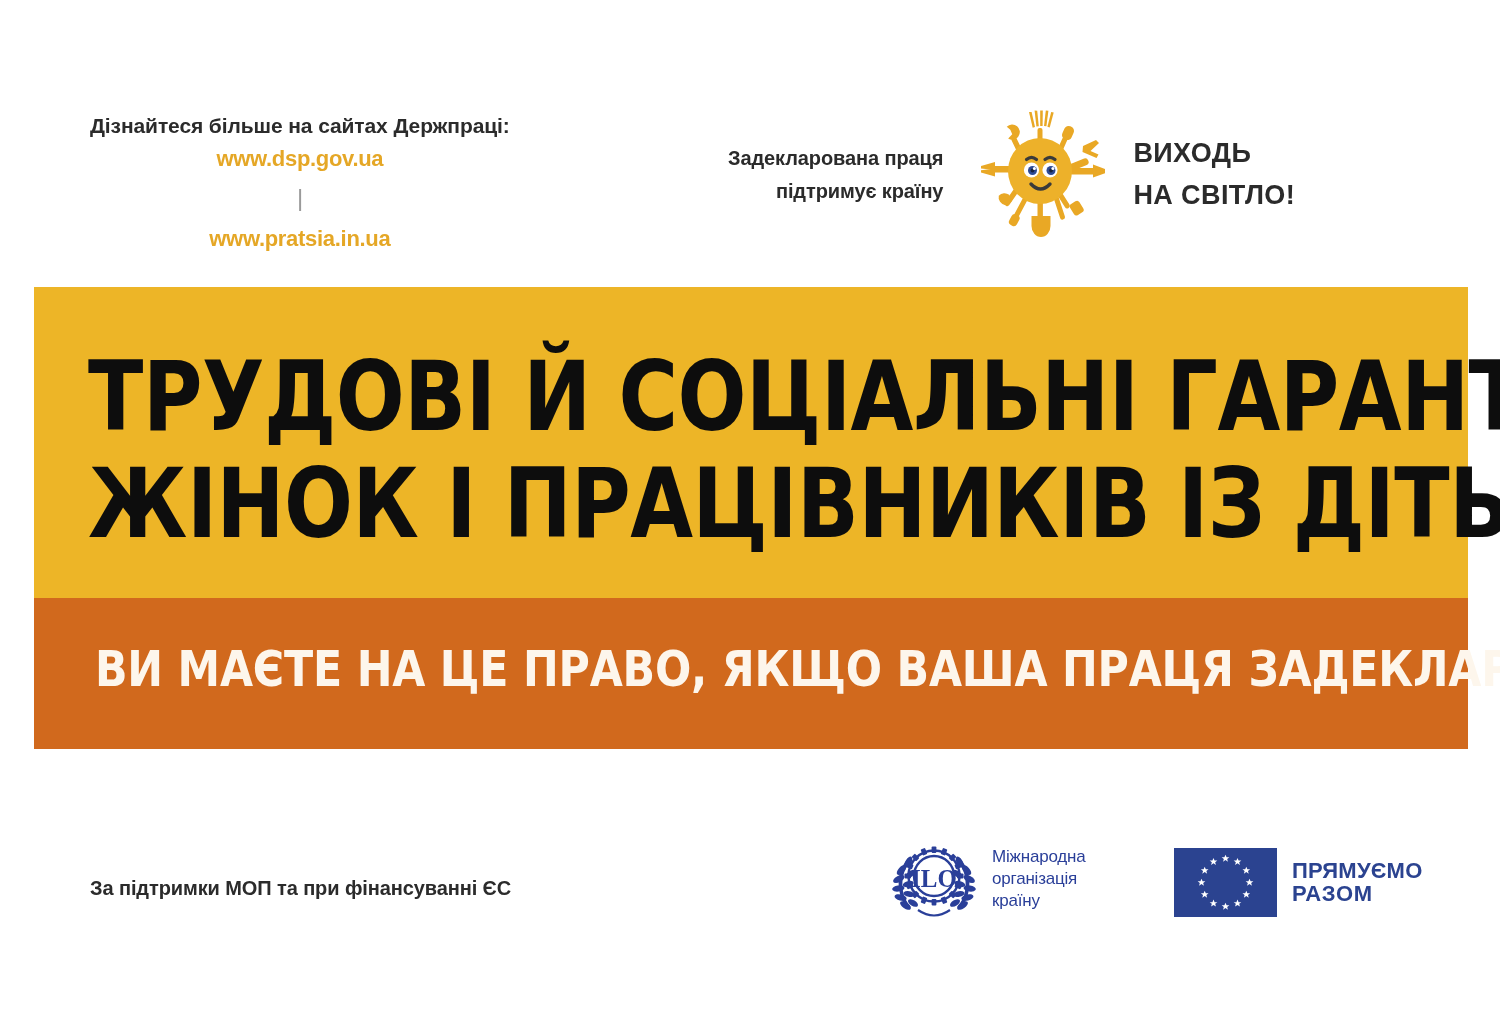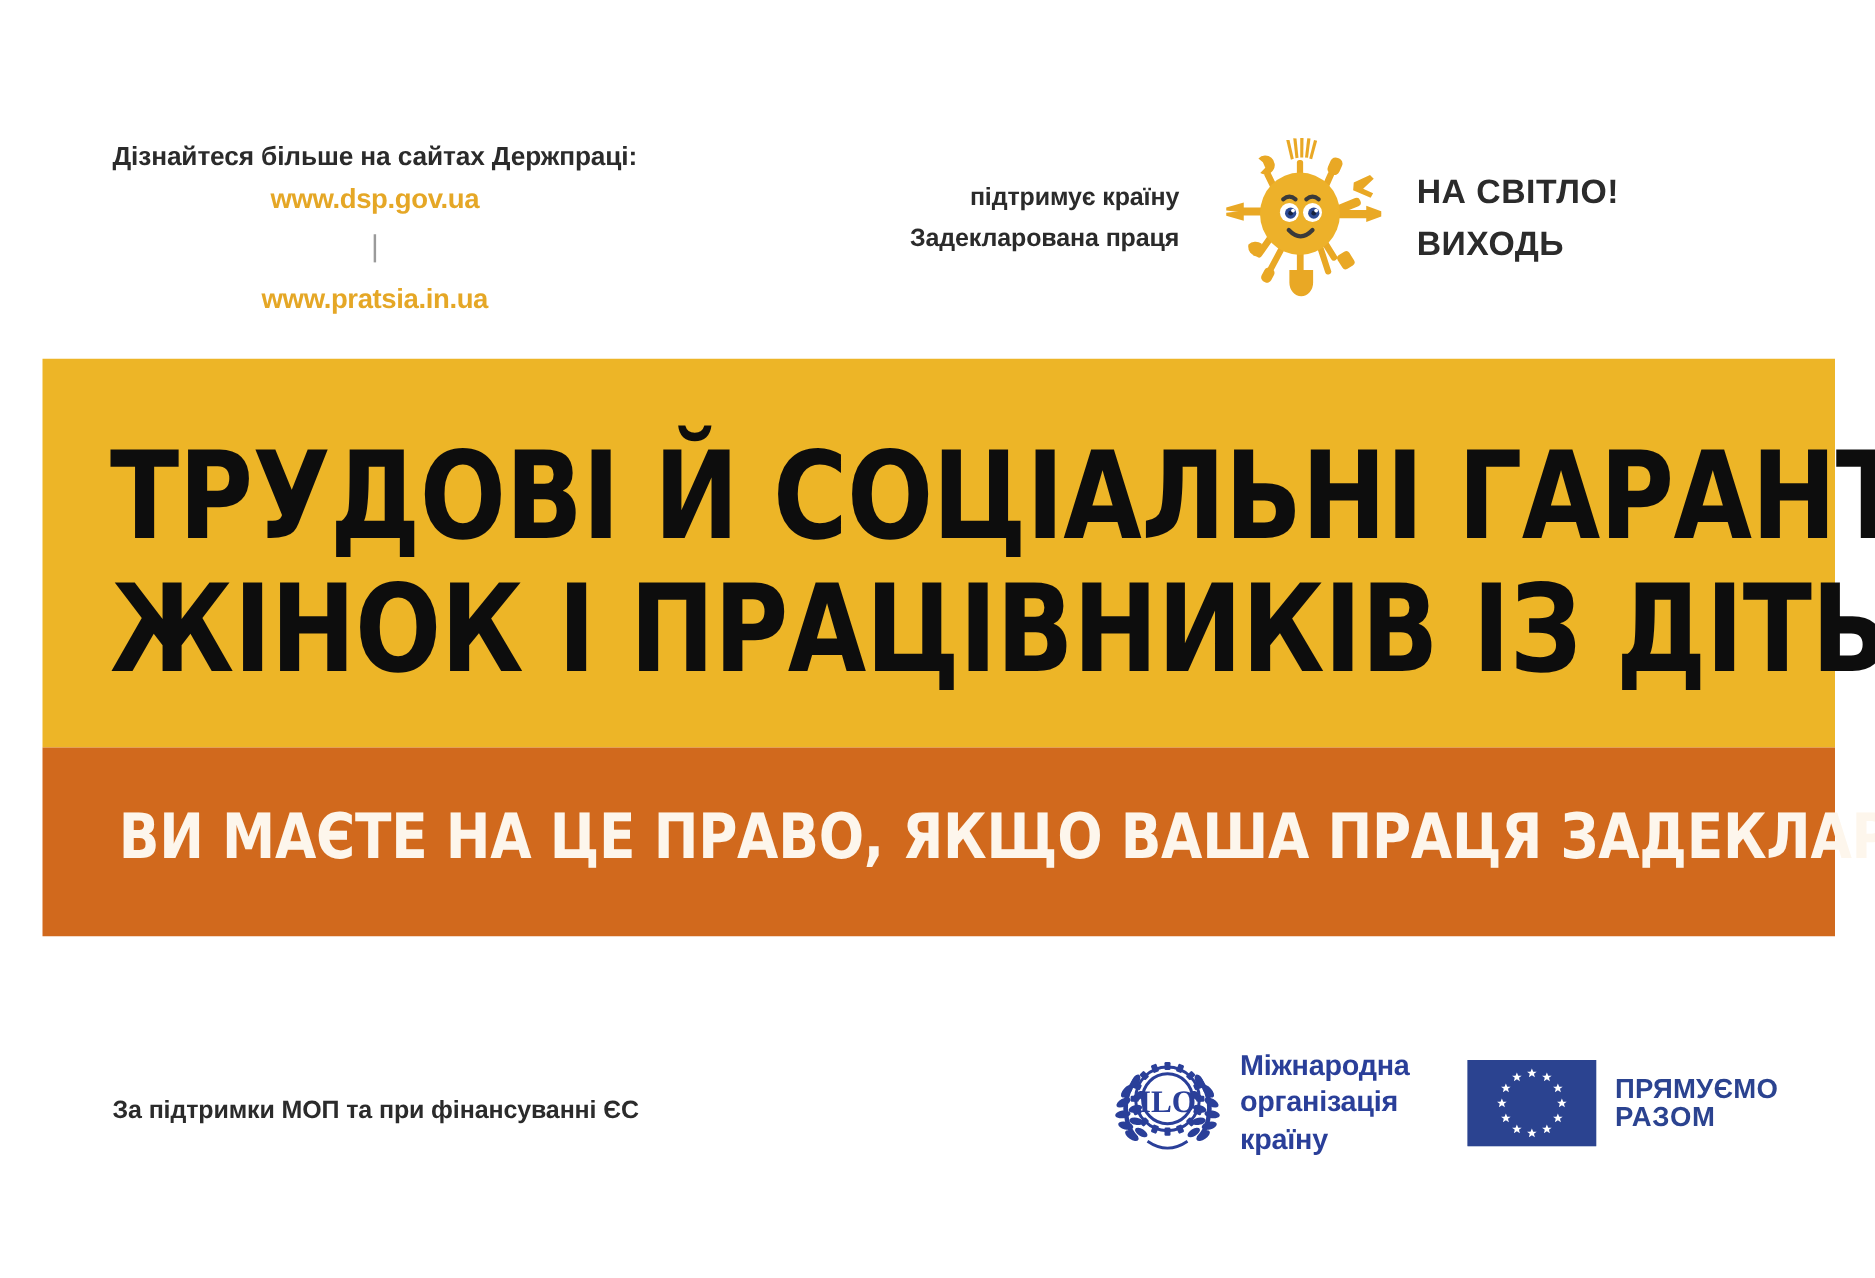--- a/index.html
+++ b/index.html
@@ -166,22 +166,22 @@
     left: 888px;
     top: 838px;
     display: flex;
     align-items: center;
   }
   .ilo-mark { width: 92px; height: 82px; flex: 0 0 auto; }
   .ilo-mark svg { display: block; }
   .ilo-text {
     margin-left: 12px;
     color: #2a3f99;
-    font-size: 23px;
-    font-weight: bold;
+    font-size: 17px;
+    font-weight: normal;
     line-height: 1.28;
     letter-spacing: -0.2px;
     white-space: nowrap;
   }
 
   .eu-logo {
     position: absolute;
     left: 1174px;
     top: 848px;
     display: flex;
@@ -224,22 +224,22 @@
     <div class="dsp-title">Дізнайтеся більше на сайтах Держпраці:</div>
     <div class="dsp-links">
       <span>www.dsp.gov.ua</span>
       <span class="dsp-sep">|</span>
       <span>www.pratsia.in.ua</span>
     </div>
   </div>
 
   <div class="campaign">
     <div class="campaign-slogan">
+      <div>Задекларована праця</div>
       <div>підтримує країну</div>
-      <div>Задекларована праця</div>
     </div>
 
     <div class="sun-wrap">
       <svg viewBox="0 0 140 140" width="140" height="140" aria-hidden="true">
         <g fill="#e9a825">
 
           <rect x="66.5" y="26" width="5" height="36" rx="2"></rect>
           <path d="M58 10 l2.6 0 l3.4 15 l-2.3 .7 z"></path>
           <path d="M63.6 8.6 l2.6 .2 l1.6 15.4 l-2.4 .3 z"></path>
           <path d="M69.2 8.4 l2.6 0 l-.2 15.6 l-2.4 0 z"></path>
@@ -295,22 +295,22 @@
           <circle cx="61.5" cy="68.5" r="1.9" fill="#16223f"></circle>
           <circle cx="80" cy="68.5" r="1.9" fill="#16223f"></circle>
           <circle cx="63.4" cy="66.4" r="1.5" fill="#ffffff"></circle>
           <circle cx="81.9" cy="66.4" r="1.5" fill="#ffffff"></circle>
           <path d="M60 82 q9.5 10 19 0" stroke="#3a3a3a" stroke-width="3.4" fill="none" stroke-linecap="round"></path>
         </g>
       </svg>
     </div>
 
     <div class="campaign-cta">
+      <div>ВИХОДЬ</div>
       <div>НА СВІТЛО!</div>
-      <div>ВИХОДЬ</div>
     </div>
   </div>
 </div>
 
 <div class="banner">
   <div class="banner-yellow">
     <div class="banner-heading">
       <span class="hl">ТРУДОВІ Й СОЦІАЛЬНІ ГАРАНТІЇ ДЛЯ ВАГІТНИХ</span>
       <span class="hl">ЖІНОК І ПРАЦІВНИКІВ ІЗ ДІТЬМИ</span>
     </div>

